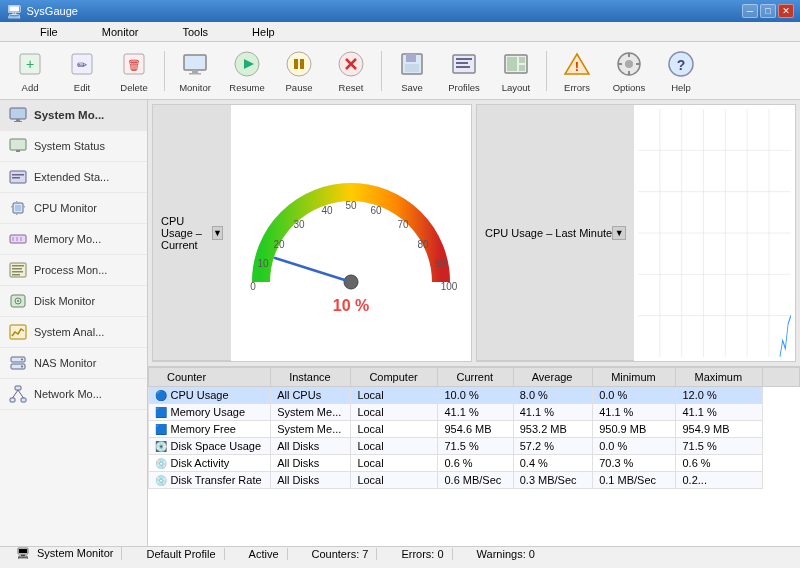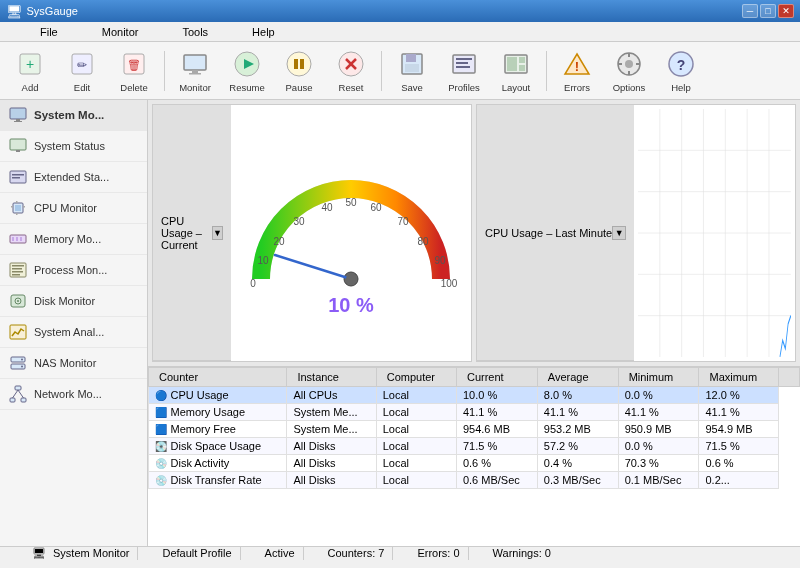--- a/index.html
+++ b/index.html
@@ -36,29 +36,29 @@
     .content { flex: 1; display: flex; flex-direction: column; background: #e8e8e8; }
     .charts-row { display: flex; gap: 4px; padding: 4px; flex: 1; }
     .chart-panel { background: white; border: 1px solid #ccc; flex: 1; display: flex; flex-direction: row; }
     .chart-title { background: #e0e0e0; border-bottom: 1px solid #ccc; padding: 3px 8px; font-size: 11px; display: flex; justify-content: space-between; align-items: center; }
     .chart-title .collapse-btn { width: 14px; height: 14px; background: #d0d0d0; border: 1px solid #aaa; display: flex; align-items: center; justify-content: center; cursor: pointer; font-size: 9px; }
     .chart-body { flex: 1; display: flex; align-items: center; justify-content: center; position: relative; }
 
     
     .data-table-container { background: white; border-top: 1px solid #ccc; height: 180px; overflow-y: auto; }
     table { width: 100%; border-collapse: collapse; font-size: 11px; }
-    thead th { background: #e0e0e0; padding: 3px 10px; border: 1px solid #ccc; text-align: left; font-weight: normal; white-space: nowrap; position: sticky; top: 0; }
+    thead th { background: #e0e0e0; padding: 3px 18px; border: 1px solid #ccc; text-align: left; font-weight: normal; white-space: nowrap; position: sticky; top: 0; }
     tbody tr { cursor: pointer; }
     tbody tr:nth-child(odd) { background: #fff; }
     tbody tr:nth-child(even) { background: #f8f8ff; }
     tbody tr.selected { background: #cce0ff; }
     tbody td { padding: 2px 6px; border: 1px solid #e0e0e0; white-space: nowrap; }
 
     
-    .status-bar { height: 14px; background: #f0f0f0; border-top: 1px solid #ccc; display: flex; padding: 0 24px; font-size: 11px; gap: 16px; }
+    .status-bar { height: 14px; background: #f0f0f0; border-top: 1px solid #ccc; display: flex; align-items: center; padding: 0 8px; font-size: 11px; gap: 16px; }
     .status-item { padding: 0 8px; border-right: 1px solid #ccc; }
     .status-item:last-child { border-right: none; }
   </style>
 </head>
 <body>
 
 <div class="title-bar">
   <div class="title-bar-left">
     <span style="font-size:13px;">🖥</span>
     <span>SysGauge</span>
@@ -372,21 +372,21 @@
               <text x="209" y="115" font-size="10" fill="#555" text-anchor="middle">90</text>
 
               <text x="218" y="138" font-size="10" fill="#555" text-anchor="middle">100</text>
 
               <circle cx="120" cy="130" r="7" fill="#666" stroke="#444" stroke-width="1"></circle>
 
               <line x1="120" y1="130" x2="44" y2="106" stroke="#3366cc" stroke-width="2.5" stroke-linecap="round"></line>
 
               <circle cx="120" cy="130" r="5" fill="#666"></circle>
             </svg>
-            <div style="font-size:20px;font-weight:bold;color:#8b5cf6;margin-top:-10px;">10 %</div>
+            <div style="font-size:16px;font-weight:bold;color:#ef4444;margin-top:-10px;">10 %</div>
           </div>
         </div>
       </div>
 
       <div class="chart-panel">
         <div class="chart-title">
           <span>CPU Usage – Last Minute</span>
           <div class="collapse-btn">▼</div>
         </div>
         <div class="chart-body" style="padding:4px;">

